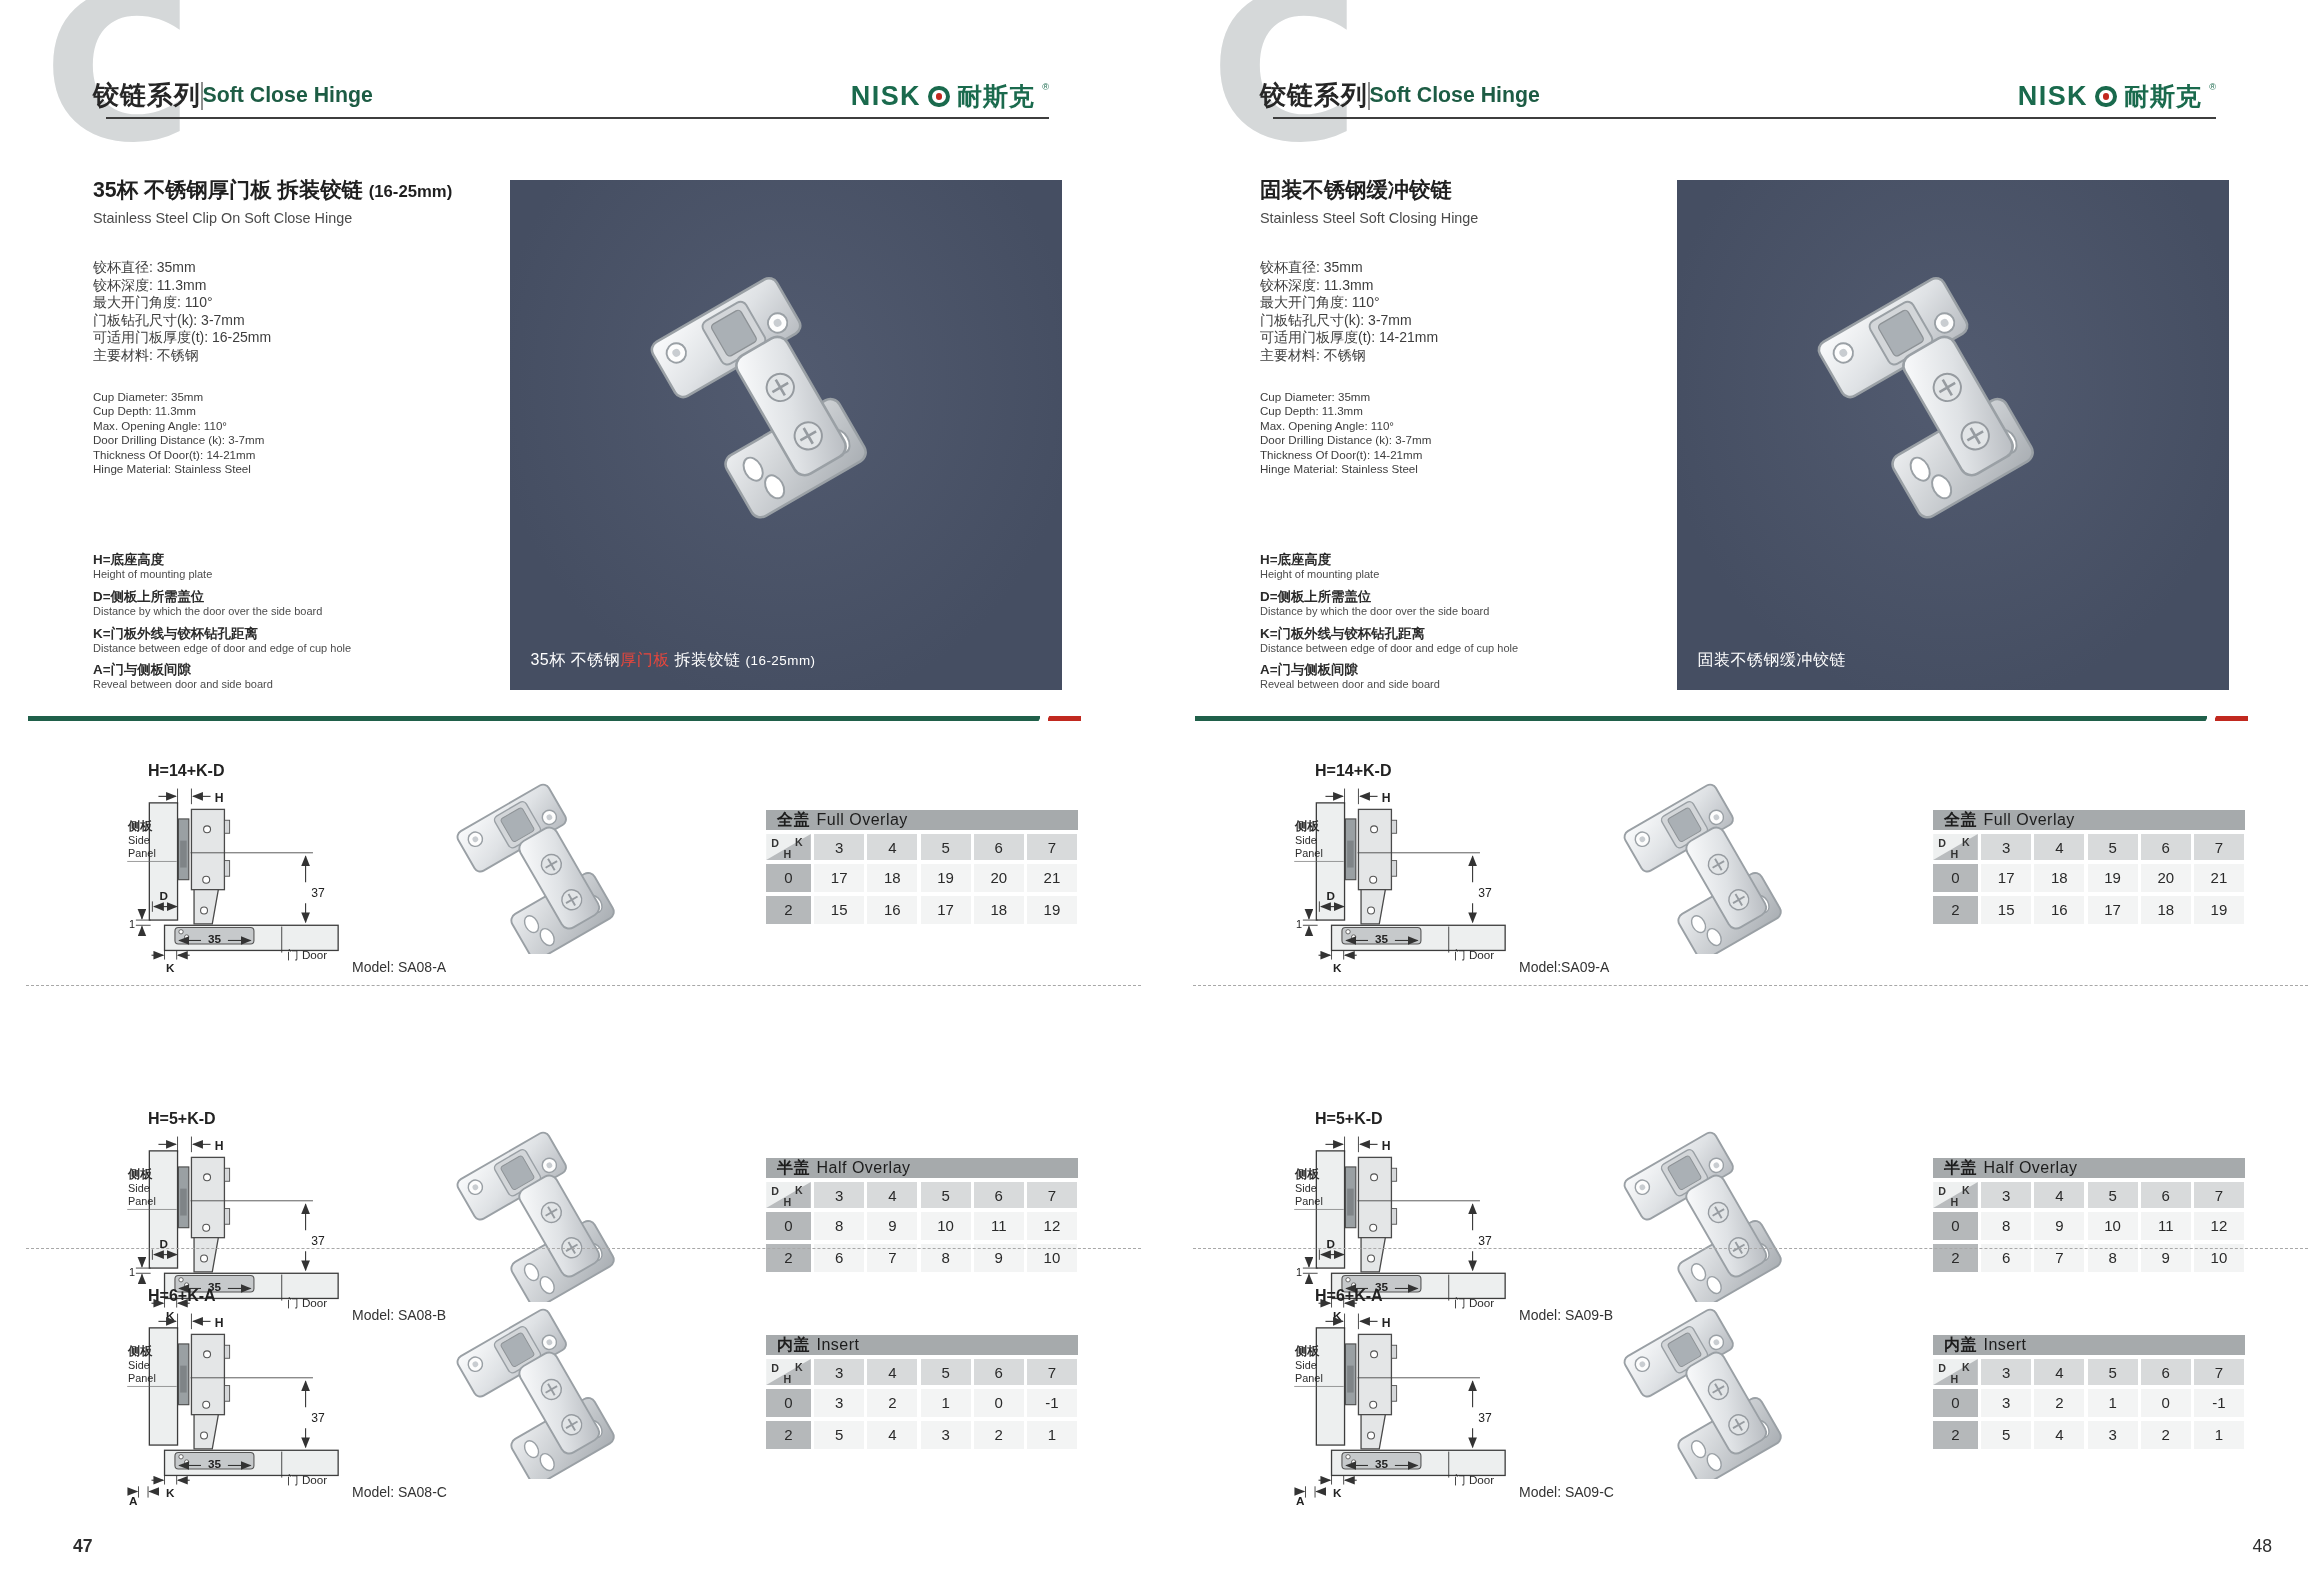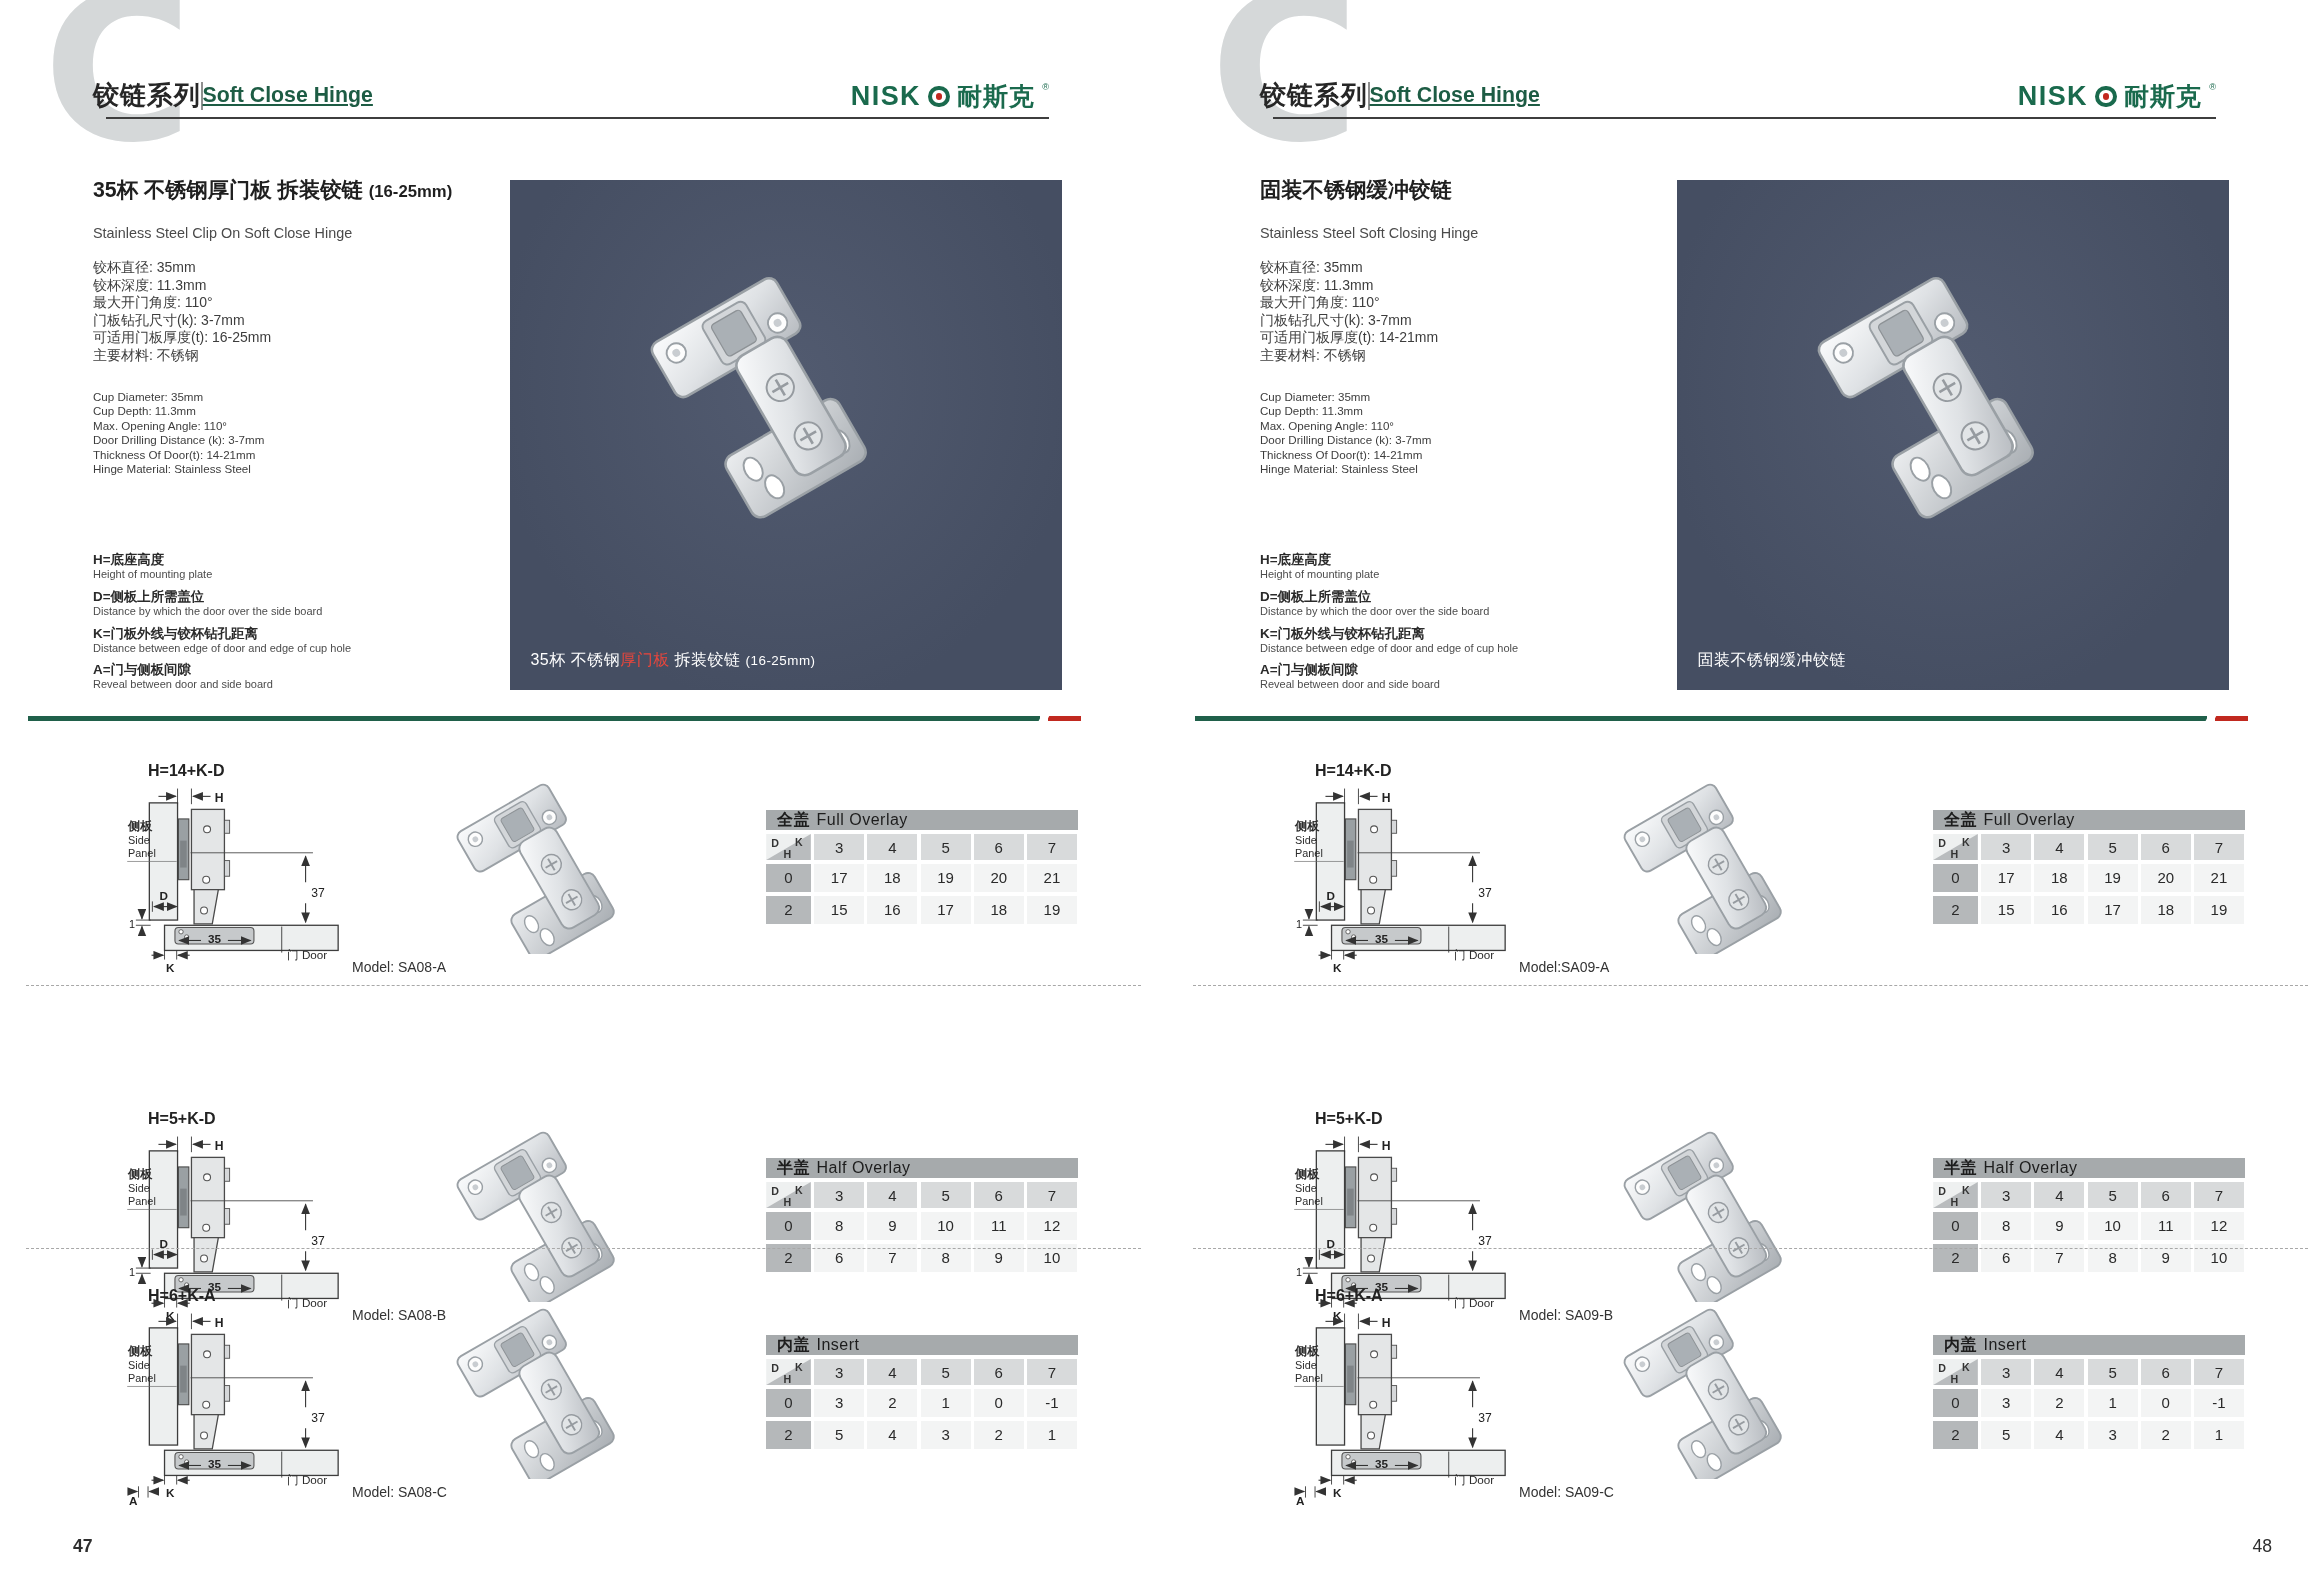--- a/index.html
+++ b/index.html
@@ -7,34 +7,34 @@
   body{font-family:"Liberation Sans","DejaVu Sans",sans-serif;color:#2a2a2a;}
   .sheet{position:relative;width:2333px;height:1594px;background:#fff;overflow:hidden;}
   .page{position:absolute;top:0;width:1166px;height:1594px;background:#fff;}
   #pageL{left:0;} #pageR{left:1167px;}
 
   
   .big-c{position:absolute;left:43px;top:-33px;font-size:204px;font-weight:700;color:#d5d8d9;line-height:1;font-family:"DejaVu Sans",sans-serif;}
   .series{position:absolute;left:93px;top:78px;display:flex;align-items:center;z-index:2;}
   .series-cn{font-size:26px;font-weight:700;color:#262626;letter-spacing:0.9px;}
   .series-sep{width:1.9px;height:28px;background:#8f8f8f;}
-  .series-en{font-size:21.3px;color:#1d5c44;font-weight:600;text-decoration:underline;}
+  .series-en{font-size:21.3px;color:#1d5c44;font-weight:600;}
   .header-rule{position:absolute;left:106px;top:117px;width:943px;height:2.3px;background:#3e3e3e;z-index:2;}
   .logo{position:absolute;right:117px;top:80px;display:flex;align-items:center;gap:7.4px;z-index:2;}
   .logo-en{font-size:27px;font-weight:800;color:#1a6a4d;letter-spacing:1.4px;}
   .logo-o{width:21.3px;height:21.3px;border:4.2px solid #1a6a4d;border-radius:50%;position:relative;display:inline-block;}
   .logo-dot{position:absolute;inset:0;margin:auto;width:6.5px;height:6.5px;background:#c2281f;border-radius:50%;}
   .logo-cn{font-size:25px;font-weight:800;color:#1a6a4d;letter-spacing:0.9px;}
   .logo-reg{font-size:9.3px;color:#1a6a4d;align-self:flex-start;margin-top:1.9px;}
 
   
   .title-block{position:absolute;left:93px;top:175px;}
   .title-cn{font-size:21.3px;font-weight:700;color:#1f1f1f;}
   .title-size{font-size:16.7px;font-weight:700;color:#1f1f1f;}
-  .title-en{font-size:14.4px;color:#4a4a4a;margin-top:21px;}
+  .title-en{font-size:14.4px;color:#4a4a4a;margin-top:6px;}
   .specs-cn{position:absolute;left:93px;top:259px;font-size:14px;color:#3d3d3d;line-height:17.6px;}
   .specs-en{position:absolute;left:93px;top:390px;font-size:11.6px;color:#3d3d3d;line-height:14.4px;}
   .legend{position:absolute;left:93px;top:552px;}
   .legend-item{margin-bottom:7.4px;}
   .legend-cn{font-size:13.4px;font-weight:700;color:#2b2b2b;line-height:16px;}
   .legend-en{font-size:11px;color:#4c4c4c;line-height:13.4px;}
 
   
   .hero{position:absolute;left:510px;top:180px;width:552px;height:510px;background:#4a5366;background-image:radial-gradient(ellipse at 50% 40%, #525b70 0%, #454e62 75%);overflow:hidden;}
   .hero-hinge{position:absolute;left:83px;top:56px;width:390px;height:288px;}

